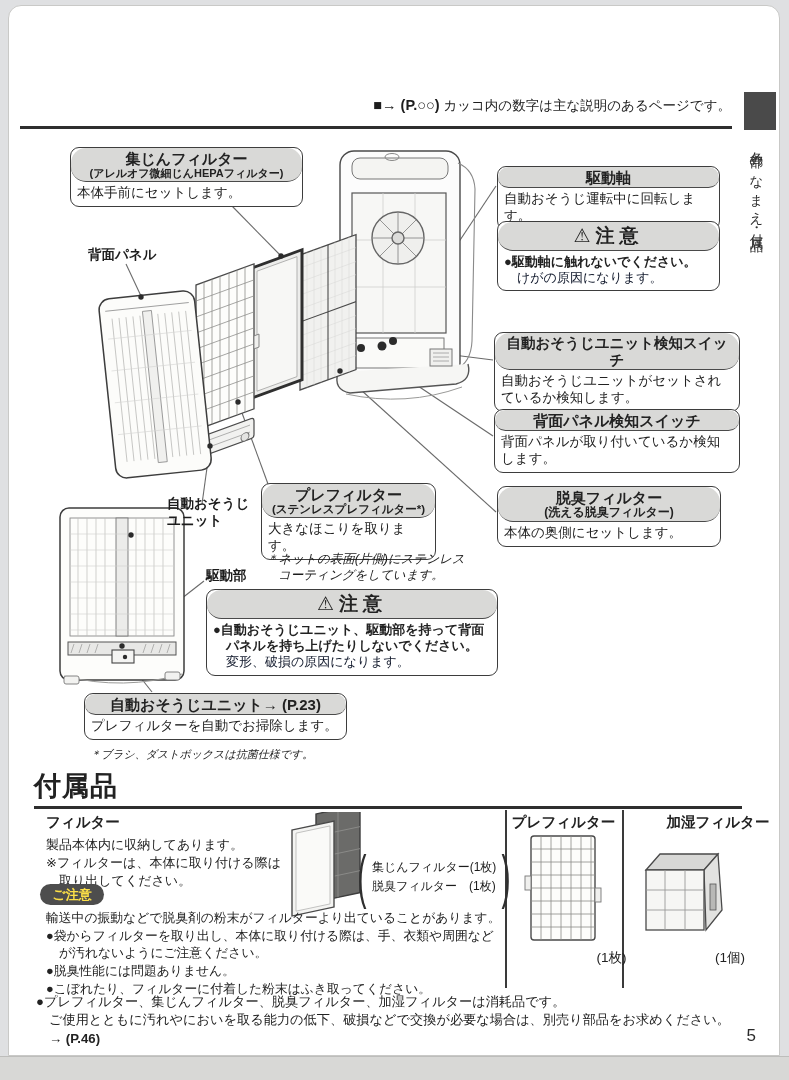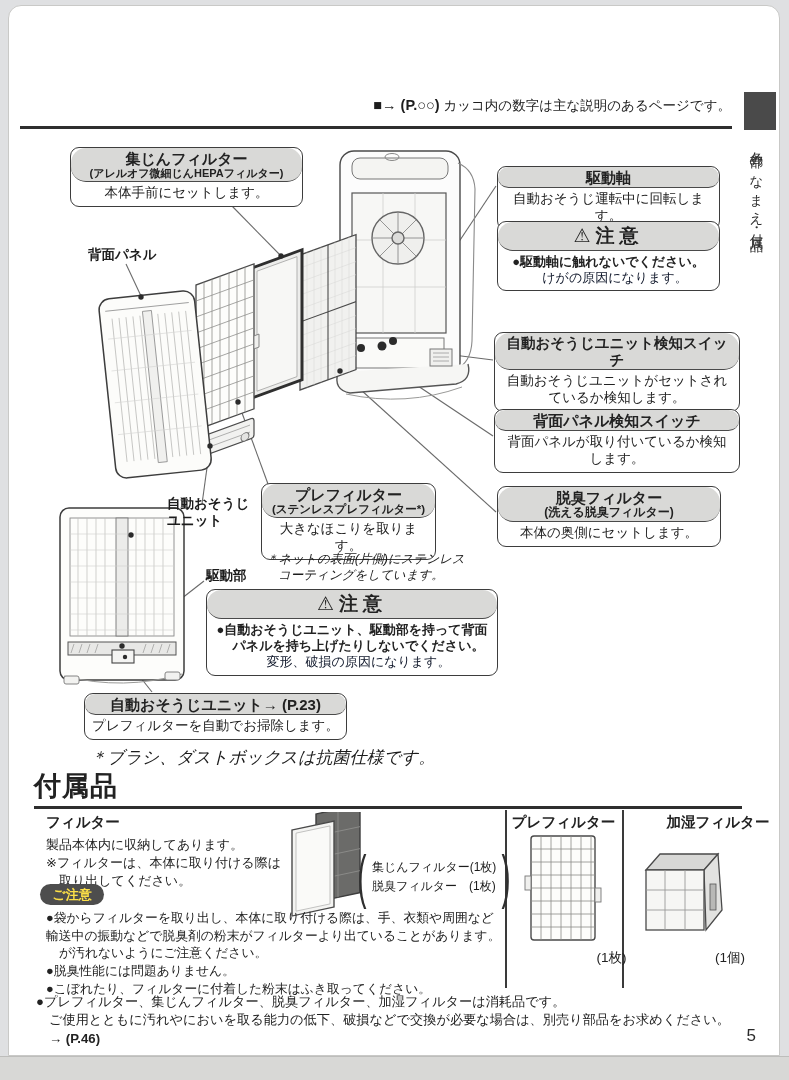--- a/index.html
+++ b/index.html
@@ -42,21 +42,21 @@
   .callout{
     position:absolute;z-index:2;background:#fff;
     border:1.8px solid #3d3d3d;border-radius:9px;overflow:hidden;box-sizing:border-box;
   }
   .callout .hd{
     background:#d9d9d7;text-align:center;font-weight:bold;
     padding:2px 4px 1px;border-bottom:1.2px solid #4a4a4a;line-height:1.15;border-radius:15px;
   }
   .callout .hd .t{font-size:15px;display:block;}
   .callout .hd .s{font-size:11px;display:block;}
-  .callout .bd{padding:3px 6px 4px;font-size:13.5px;line-height:1.25;text-align:center;}
+  .callout .bd{padding:3px 6px 4px;font-size:13.5px;line-height:1.25;}
   .caution .hd{font-size:19px;letter-spacing:5px;padding:3px 4px;}
   .caution .hd .warn{letter-spacing:0;margin-right:5px;font-size:19px;}
   .caution .bd{font-size:13px;}
   .caution .bd .b1{font-weight:bold;}
   .caution .bd .b2{font-weight:bold;padding-left:13px;}
   .caution .bd .b3{color:#0f172a;padding-left:13px;}
   .freelabel{position:absolute;z-index:2;font-weight:bold;font-size:13.5px;line-height:1.25;color:#1c1c1c;white-space:nowrap;}
   .footnote{position:absolute;z-index:2;font-size:12.5px;line-height:1.3;color:#1c1c1c;white-space:nowrap;font-style:italic;}
   .footnote .ind{padding-left:12px;}
   
@@ -274,21 +274,21 @@
       <div class="b3">変形、破損の原因になります。</div>
     </div>
   </div>
 
   <div class="callout" style="left:84px;top:693px;width:263px;">
     <div class="hd">
       <span class="t">自動おそうじユニット→ (P.23)</span>
     </div>
     <div class="bd">プレフィルターを自動でお掃除します。</div>
   </div>
-  <div class="footnote" style="left:90px;top:747px;font-size:17px;">＊ブラシ、ダストボックスは抗菌仕様です。</div>
+  <div class="footnote" style="left:90px;top:747px;font-size:11px;">＊ブラシ、ダストボックスは抗菌仕様です。</div>
 
   <div class="acc-heading">付属品</div>
   <div class="acc-rule"></div>
   <div class="v-div" style="left:505px;"></div>
   <div class="v-div" style="left:622px;"></div>
 
   <div class="filter-text">
     <div class="ttl">フィルター</div>
     <div>製品本体内に収納してあります。</div>
     <div>※フィルターは、本体に取り付ける際は</div>
@@ -310,22 +310,22 @@
     <span class="bigparen">(</span>
     <span class="paren-lines">
       <div>集じんフィルター(1枚)</div>
       <div>脱臭フィルター　(1枚)</div>
     </span>
     <span class="bigparen">)</span>
   </div>
 
   <div class="notice-badge">ご注意</div>
   <div class="notice-text">
+    <div>輸送中の振動などで脱臭剤の粉末がフィルターより出ていることがあります。</div>
     <div>●袋からフィルターを取り出し、本体に取り付ける際は、手、衣類や周囲など</div>
-    <div>輸送中の振動などで脱臭剤の粉末がフィルターより出ていることがあります。</div>
     <div class="ind">が汚れないようにご注意ください。</div>
     <div>●脱臭性能には問題ありません。</div>
     <div>●こぼれたり、フィルターに付着した粉末はふき取ってください。</div>
   </div>
 
   <div class="acc-col-title" style="left:505px;width:117px;">プレフィルター</div>
   <svg class="acc-art" style="left:524px;top:832px;" width="80" height="114" viewBox="0 0 80 114">
     <rect x="7" y="4" width="64" height="104" rx="3" fill="#fdfdfb" stroke="#4a4a4a" stroke-width="1.4"></rect>
     <path d="M17,4 V108 M27,4 V108 M37,4 V108 M47,4 V108 M57,4 V108 M67,4 V108" stroke="#8a8a88" stroke-width="0.8"></path>
     <path d="M7,17 H71 M7,30 H71 M7,43 H71 M7,56 H71 M7,69 H71 M7,82 H71 M7,95 H71" stroke="#8a8a88" stroke-width="0.8"></path>

